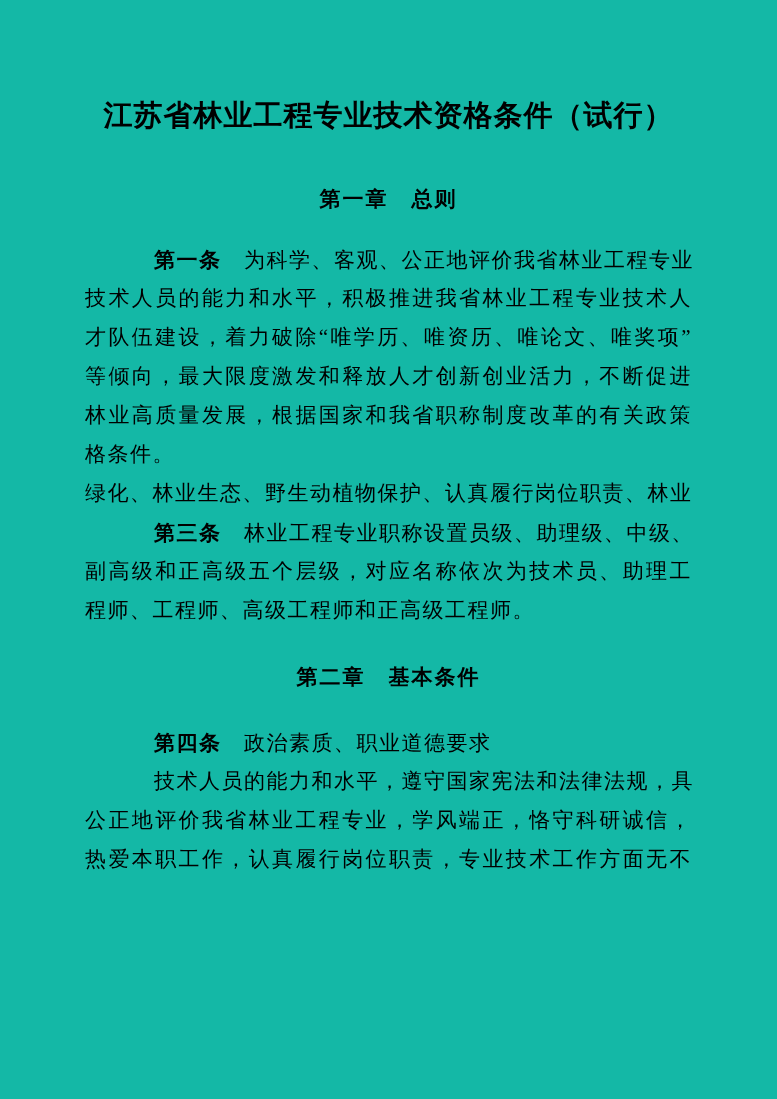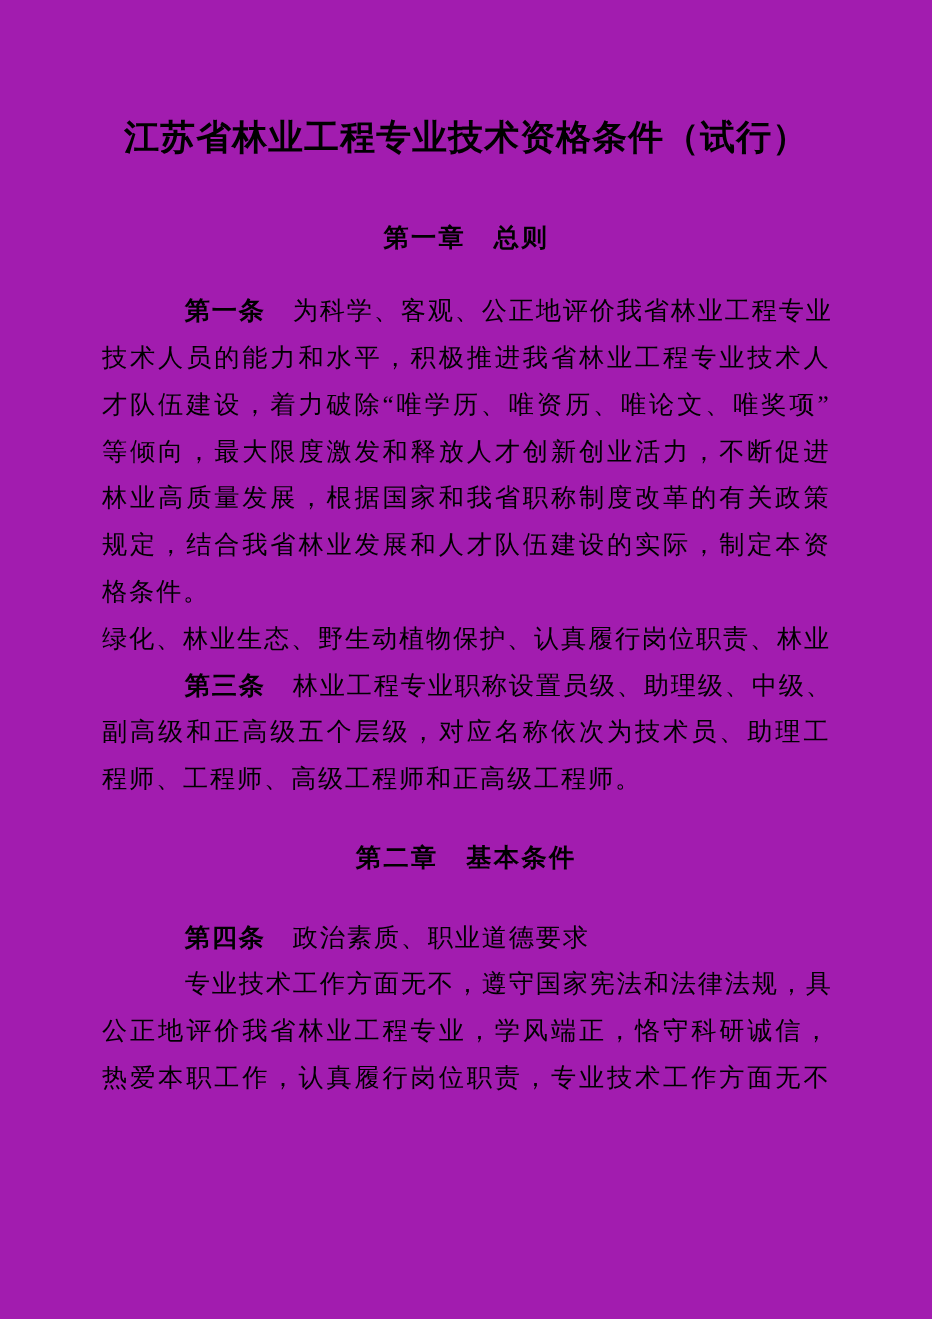--- a/index.html
+++ b/index.html
@@ -9,21 +9,21 @@
     background: #ffffff;
     color: #000000;
     overflow: hidden;
     font-family: "Liberation Serif", serif;
   }
   .page {
     box-sizing: border-box;
     width: 777px;
     height: 1099px;
     padding: 95px 85px 0 85px;
-    background: #a21caf;
+    background: #14b8a6;
   }
   .doc-title {
     margin: 0;
     font-family: "Liberation Sans", sans-serif;
     font-size: 29px;
     font-weight: bold;
     line-height: 40px;
     text-align: center;
     letter-spacing: 1px;
     white-space: nowrap;
@@ -66,39 +66,38 @@
   <h1 class="doc-title">江苏省林业工程专业技术资格条件（试行）</h1>
 
   <h2 class="chapter-heading ch1">第一章　总则</h2>
 
   <div class="para">
     <div class="line first"><span class="article-label">第一条</span><span>　为科学、客观、公正地评价我省林业工程专业</span></div>
     <div class="line">技术人员的能力和水平，积极推进我省林业工程专业技术人</div>
     <div class="line">才队伍建设，着力破除“唯学历、唯资历、唯论文、唯奖项”</div>
     <div class="line">等倾向，最大限度激发和释放人才创新创业活力，不断促进</div>
     <div class="line">林业高质量发展，根据国家和我省职称制度改革的有关政策</div>
-    <div class="line">规定，结合我省林业发展和人才队伍建设的实际，制定本资</div>
     <div class="line end">格条件。</div>
   </div>
 
   <div class="para">
     <div class="line">绿化、林业生态、野生动植物保护、认真履行岗位职责、林业</div>
   </div>
 
   <div class="para">
     <div class="line first"><span class="article-label">第三条</span><span>　林业工程专业职称设置员级、助理级、中级、</span></div>
     <div class="line">副高级和正高级五个层级，对应名称依次为技术员、助理工</div>
     <div class="line end">程师、工程师、高级工程师和正高级工程师。</div>
   </div>
 
   <h2 class="chapter-heading ch2">第二章　基本条件</h2>
 
   <div class="para">
     <div class="line first end"><span class="article-label">第四条</span><span>　政治素质、职业道德要求</span></div>
   </div>
 
   <div class="para">
-    <div class="line first">专业技术工作方面无不，遵守国家宪法和法律法规，具</div>
+    <div class="line first">技术人员的能力和水平，遵守国家宪法和法律法规，具</div>
     <div class="line">公正地评价我省林业工程专业，学风端正，恪守科研诚信，</div>
     <div class="line">热爱本职工作，认真履行岗位职责，专业技术工作方面无不</div>
   </div>
 
 </div>
 
 </body></html>

